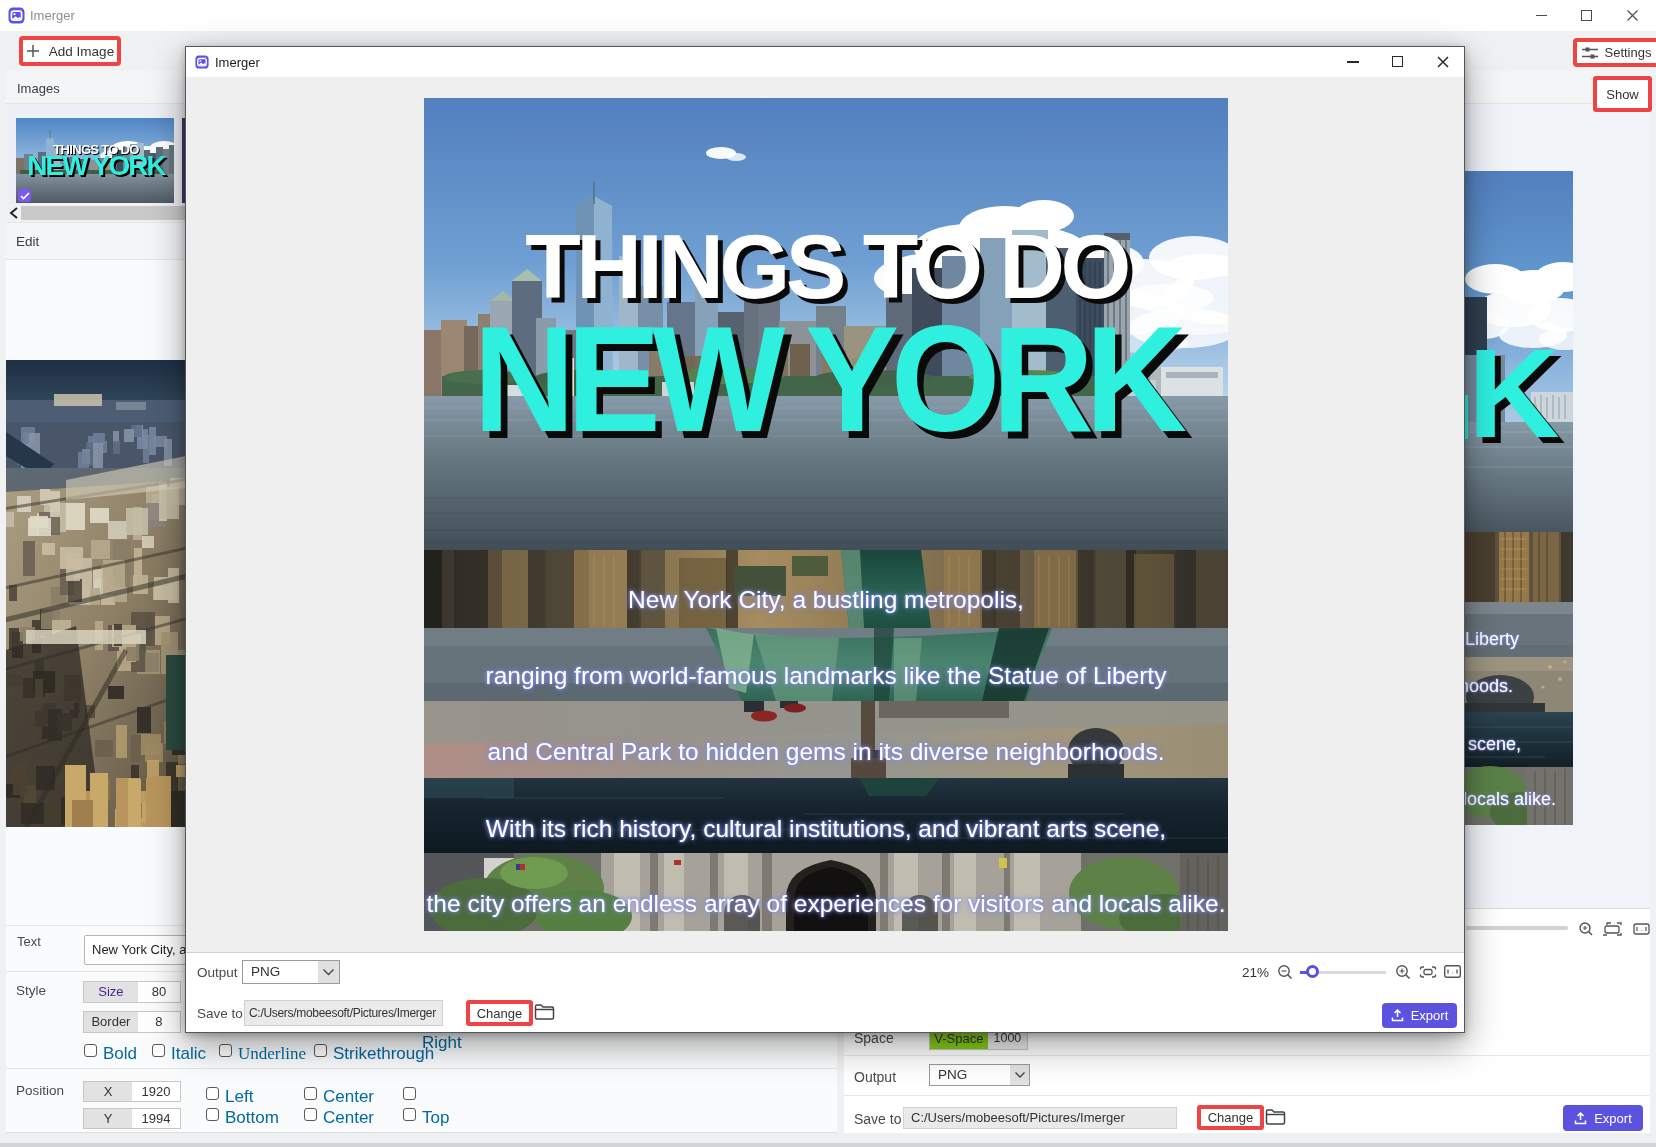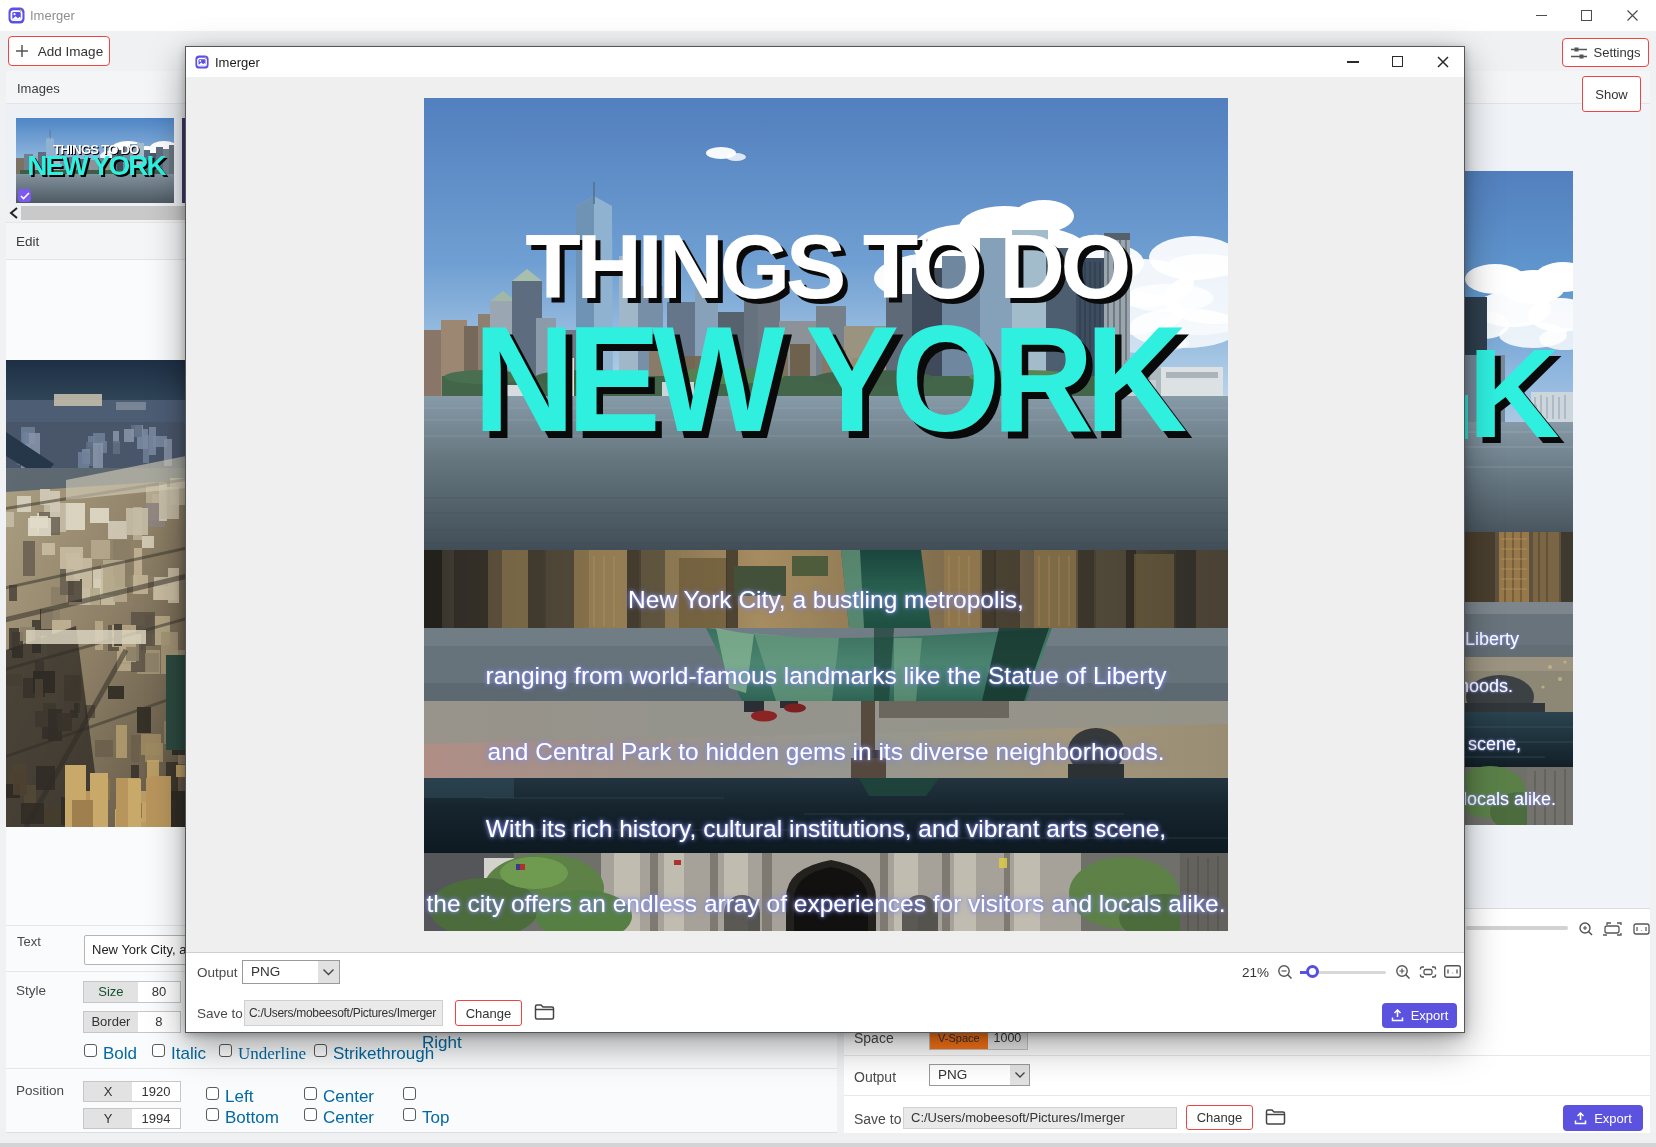--- a/index.html
+++ b/index.html
@@ -1,19 +1,19 @@
 <!DOCTYPE html>
 <html><head>
 <meta charset="utf-8">
 <style>
   * { margin:0; padding:0; box-sizing:border-box; }
   html,body { width:1656px; height:1147px; overflow:hidden; }
   body { font-family:"Liberation Sans", sans-serif; background:#f0f1f2; position:relative; }
   .abs { position:absolute; }
-  .btn { background:#fff; border:1px solid #ef4444; border-radius:4px; color:#333; display:flex; align-items:center; justify-content:center; }
+  .btn { background:#fff; border:4px solid #ef4444; border-radius:4px; color:#333; display:flex; align-items:center; justify-content:center;margin-left:11px; }
   .lbl { color:#4a4a4a; font-size:13.5px; }
   .cb { width:13px; height:13px; border:1.5px solid #5a5a5a; border-radius:3px; background:#fff; }
   .cbl { font-size:17px; color:#0369a1; }
   .seg { display:flex; border:1px solid #c6c6c6; }
   .hdr { background:#f4f5f7; border-bottom:1px solid #e2e4e6; }
   .sub { position:absolute; left:0; width:804px; text-align:center; font-size:24.5px; color:#fff;
     text-shadow:0 0 4px rgba(138,148,238,0.95), 0 0 2px rgba(138,148,238,0.9), 0 0 6px rgba(120,130,230,0.6); white-space:nowrap; }
   .fk { position:absolute; left:3px; top:149px; font-size:127px; font-weight:bold; color:#2fefdf; text-shadow:6px 6px 0 #0a0a0a; }
   .ft { position:absolute; font-size:18px; color:#fff; white-space:nowrap;
     text-shadow:0 0 3px rgba(138,148,238,0.95), 0 0 2px rgba(138,148,238,0.9); }
@@ -316,21 +316,21 @@
 </svg>
     </div>
 
   <div class="abs" style="left:6px;top:925px;width:831px;height:1px;background:#e6e6e6;"></div>
   <div class="abs lbl" style="left:17px;top:934px;font-size:13px;">Text</div>
   <div class="abs" style="left:84px;top:935px;width:420px;height:30px;background:#fff;border:1px solid #b5b5b5;border-radius:2px;font-size:13px;color:#222;line-height:28px;padding-left:7px;white-space:nowrap;overflow:hidden;">New York City, a bustling metropolis,</div>
   <div class="abs" style="left:6px;top:971px;width:831px;height:1px;background:#e6e6e6;"></div>
 
   <div class="abs lbl" style="left:16px;top:983px;font-size:13.5px;">Style</div>
   <div class="abs seg" style="left:83px;top:981px;width:98px;height:22px;">
-    <div style="width:55px;background:#e2e2e2;text-align:center;line-height:20px;font-size:13px;color:#14532d;">Size</div>
+    <div style="width:55px;background:#e2e2e2;text-align:center;line-height:20px;font-size:13px;color:#4c1d95;">Size</div>
     <div style="width:43px;background:#fff;text-align:center;line-height:20px;font-size:13px;color:#333;">80</div>
   </div>
   <div class="abs seg" style="left:83px;top:1011px;width:98px;height:22px;">
     <div style="width:55px;background:#e2e2e2;text-align:center;line-height:20px;font-size:13px;color:#333;">Border</div>
     <div style="width:43px;background:#fff;text-align:center;line-height:20px;font-size:13px;color:#333;">8</div>
   </div>
   <div class="abs cb" style="left:84px;top:1044px;"></div>
     <div class="abs cbl" style="left:103px;top:1044px;">Bold</div>
   <div class="abs cb" style="left:152px;top:1044px;"></div>
     <div class="abs cbl" style="left:171px;top:1044px;">Italic</div>
@@ -466,21 +466,21 @@
     <path d="M5 7h4M7 5v4" stroke="#555" stroke-width="1.2"></path>
     <path d="M29 4 v-2 h4 M39 2 h4 v2 M43 12 v2 h-4 M29 14 h-4" stroke="#555" stroke-width="1.3" fill="none"></path>
     <rect x="27" y="5" width="14" height="7" rx="2" fill="none" stroke="#555" stroke-width="1.3"></rect>
     <rect x="56" y="3" width="15" height="10" rx="2" fill="none" stroke="#555" stroke-width="1.3"></rect>
     <path d="M59 6v4 M63.5 9.5 v.5 M68 6v4" stroke="#555" stroke-width="1.2"></path>
   </svg>
 
   <div class="abs" style="left:844px;top:1055px;width:806px;height:1px;background:#e8e8e8;"></div>
   <div class="abs lbl" style="left:854px;top:1030px;font-size:14px;">Space</div>
   <div class="abs seg" style="left:929px;top:1026px;width:99px;height:24px;">
-    <div style="width:59px;background:#f97316;text-align:center;line-height:23px;font-size:11px;color:#333;">V-Space</div>
+    <div style="width:59px;background:#84cc16;text-align:center;line-height:23px;font-size:13px;color:#333;">V-Space</div>
     <div style="width:40px;background:#eaeaea;text-align:center;line-height:23px;font-size:12.5px;color:#333;">1000</div>
   </div>
   <div class="abs lbl" style="left:854px;top:1069px;font-size:14px;">Output</div>
   <div class="abs" style="left:929px;top:1064px;width:101px;height:22px;background:#fff;border:1px solid #9a9a9a;">
     <span style="position:absolute;left:8px;top:2px;font-size:13.5px;color:#333;">PNG</span>
     <div style="position:absolute;right:0;top:0;width:19px;height:20px;background:#e1e1e1;"></div>
     <svg style="position:absolute;right:3px;top:6px;" width="12" height="8">
         <path d="M1.5 1.5 L6 6 L10.5 1.5" stroke="#444" stroke-width="1.4" fill="none"></path>
       </svg>
   </div>

